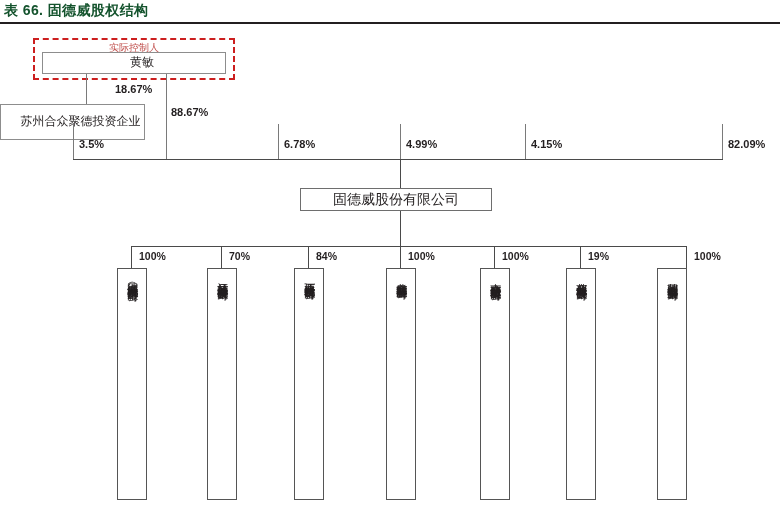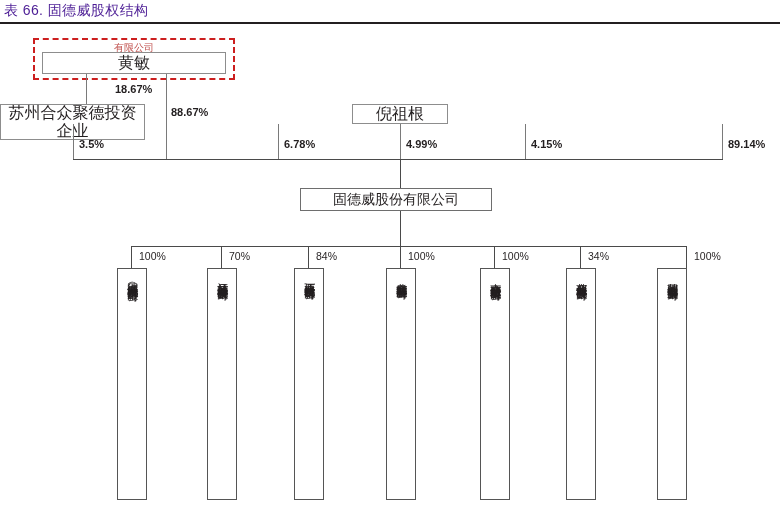--- a/index.html
+++ b/index.html
@@ -18,24 +18,24 @@
     overflow: hidden;
     background: #ffffff;
   }
 
   
   .title {
     position: absolute;
     left: 4px;
     top: 2px;
     font-size: 14px;
-    font-weight: normal;
+    font-weight: bold;
     letter-spacing: 0.4px;
     white-space: nowrap;
-    color: #4c1d95;
+    color: #14532d;
   }
   .title-rule {
     position: absolute;
     left: 0px;
     top: 22px;
     width: 780px;
     height: 2px;
     background: #231f20;
   }
 
@@ -47,21 +47,22 @@
     background: #ffffff;
     display: flex;
     align-items: center;
     justify-content: center;
     text-align: center;
     color: #231f20;
     font-size: 10px;
     line-height: 1.15;
   }
   .box.hdr {
-    font-size: 16px;
+    font-size: 12px;
+    padding-left: 16px;
   }
   .box.company {
     font-size: 14px;
     border-color: #6e6e6e;
   }
 
   
   .vbox {
     position: absolute;
     box-sizing: border-box;
@@ -114,56 +115,55 @@
 
   
   .pct {
     position: absolute;
     font-size: 11px;
     font-weight: bold;
     color: #231f20;
     white-space: nowrap;
   }
   .pct.sm {
-    font-weight: normal;
+    font-weight: bold;
     font-size: 10.5px;
   }
 </style>
 </head>
 <body>
 
 <div id="page">
 
   <div class="title">表 66. 固德威股权结构</div>
   <div class="title-rule"></div>
 
   <div class="control-frame" style="left:33px; top:38px; width:202px; height:42px;"></div>
-  <div class="control-label" style="left:33px; top:41px; width:202px;">有限公司</div>
+  <div class="control-label" style="left:33px; top:41px; width:202px;">实际控制人</div>
   <div class="box hdr" style="left:42px; top:52px; width:184px; height:22px;">黄敏</div>
 
   <div class="vline" style="left:86px; top:74px; height:40px;"></div>
   <div class="pct" style="left:91px; top:83px;margin-left:24px;">18.67%</div>
 
   <div class="vline" style="left:166px; top:74px; height:85px;"></div>
   <div class="pct" style="left:171px; top:106px;">88.67%</div>
 
   <div class="box hdr" style="left:0px; top:104px; width:145px; height:36px;">苏州合众聚德投资企业</div>
-  <div class="box hdr" style="left:352px; top:104px; width:96px; height:20px;">倪祖根</div>
 
   <div class="vline" style="left:73px;  top:124px; height:35px;"></div>
   <div class="vline" style="left:278px; top:124px; height:35px;"></div>
   <div class="vline" style="left:400px; top:124px; height:35px;"></div>
   <div class="vline" style="left:525px; top:124px; height:35px;"></div>
   <div class="vline" style="left:722px; top:124px; height:35px;"></div>
 
   <div class="pct" style="left:79px;  top:138px;">3.5%</div>
   <div class="pct" style="left:284px; top:138px;">6.78%</div>
   <div class="pct" style="left:406px; top:138px;">4.99%</div>
   <div class="pct" style="left:531px; top:138px;">4.15%</div>
-  <div class="pct" style="left:728px; top:138px;">89.14%</div>
+  <div class="pct" style="left:728px; top:138px;">82.09%</div>
 
   <div class="hline dark" style="left:73px; top:159px; width:650px;"></div>
 
   <div class="vline dark" style="left:400px; top:159px; height:29px;"></div>
 
   <div class="box company" style="left:300px; top:188px; width:192px; height:23px;">固德威股份有限公司</div>
 
   <div class="vline dark" style="left:400px; top:211px; height:35px;"></div>
 
   <div class="hline dark" style="left:131px; top:246px; width:555px;"></div>
@@ -174,21 +174,21 @@
   <div class="vline dark" style="left:400px; top:246px; height:22px;"></div>
   <div class="vline dark" style="left:494px; top:246px; height:22px;"></div>
   <div class="vline dark" style="left:580px; top:246px; height:22px;"></div>
   <div class="vline dark" style="left:686px; top:246px; height:22px;"></div>
 
   <div class="pct sm" style="left:139px; top:250px;">100%</div>
   <div class="pct sm" style="left:229px; top:250px;">70%</div>
   <div class="pct sm" style="left:316px; top:250px;">84%</div>
   <div class="pct sm" style="left:408px; top:250px;">100%</div>
   <div class="pct sm" style="left:502px; top:250px;">100%</div>
-  <div class="pct sm" style="left:588px; top:250px;">34%</div>
+  <div class="pct sm" style="left:588px; top:250px;">19%</div>
   <div class="pct sm" style="left:694px; top:250px;">100%</div>
 
   <div class="vbox" style="left:117px; top:268px; width:30px; height:232px;">
     <span class="vtext">固德威电源科技（广德）有限公司</span>
   </div>
 
   <div class="vbox" style="left:207px; top:268px; width:30px; height:232px;">
     <span class="vtext">江苏昱德新能源科技有限公司</span>
   </div>
 

